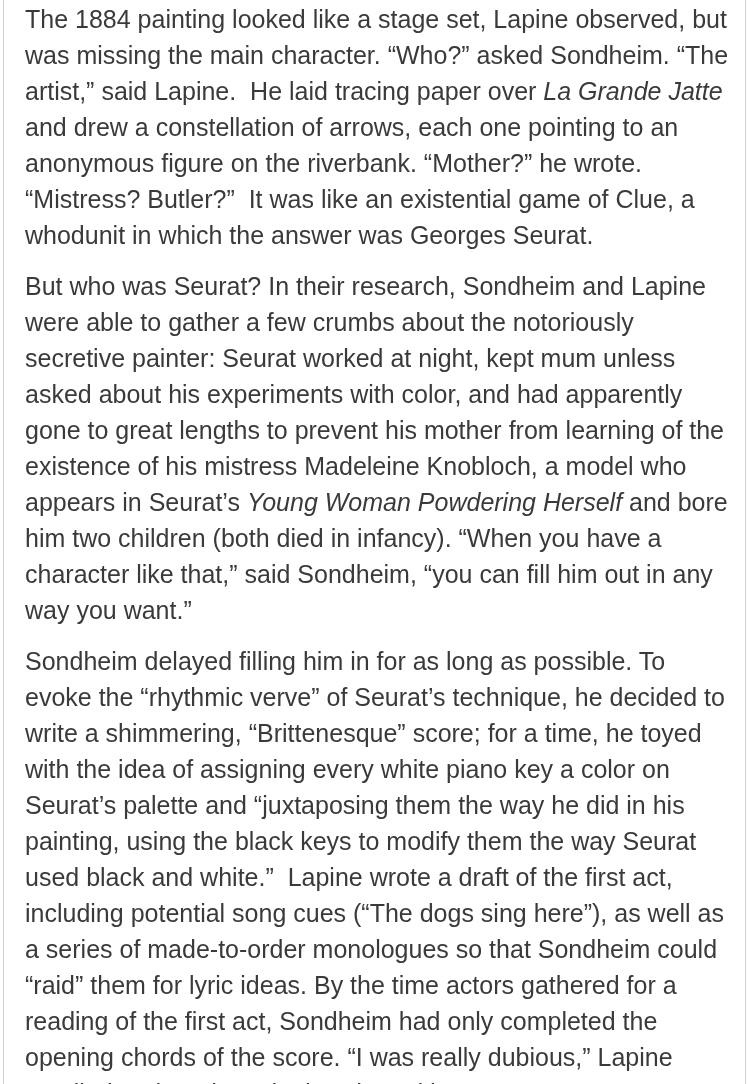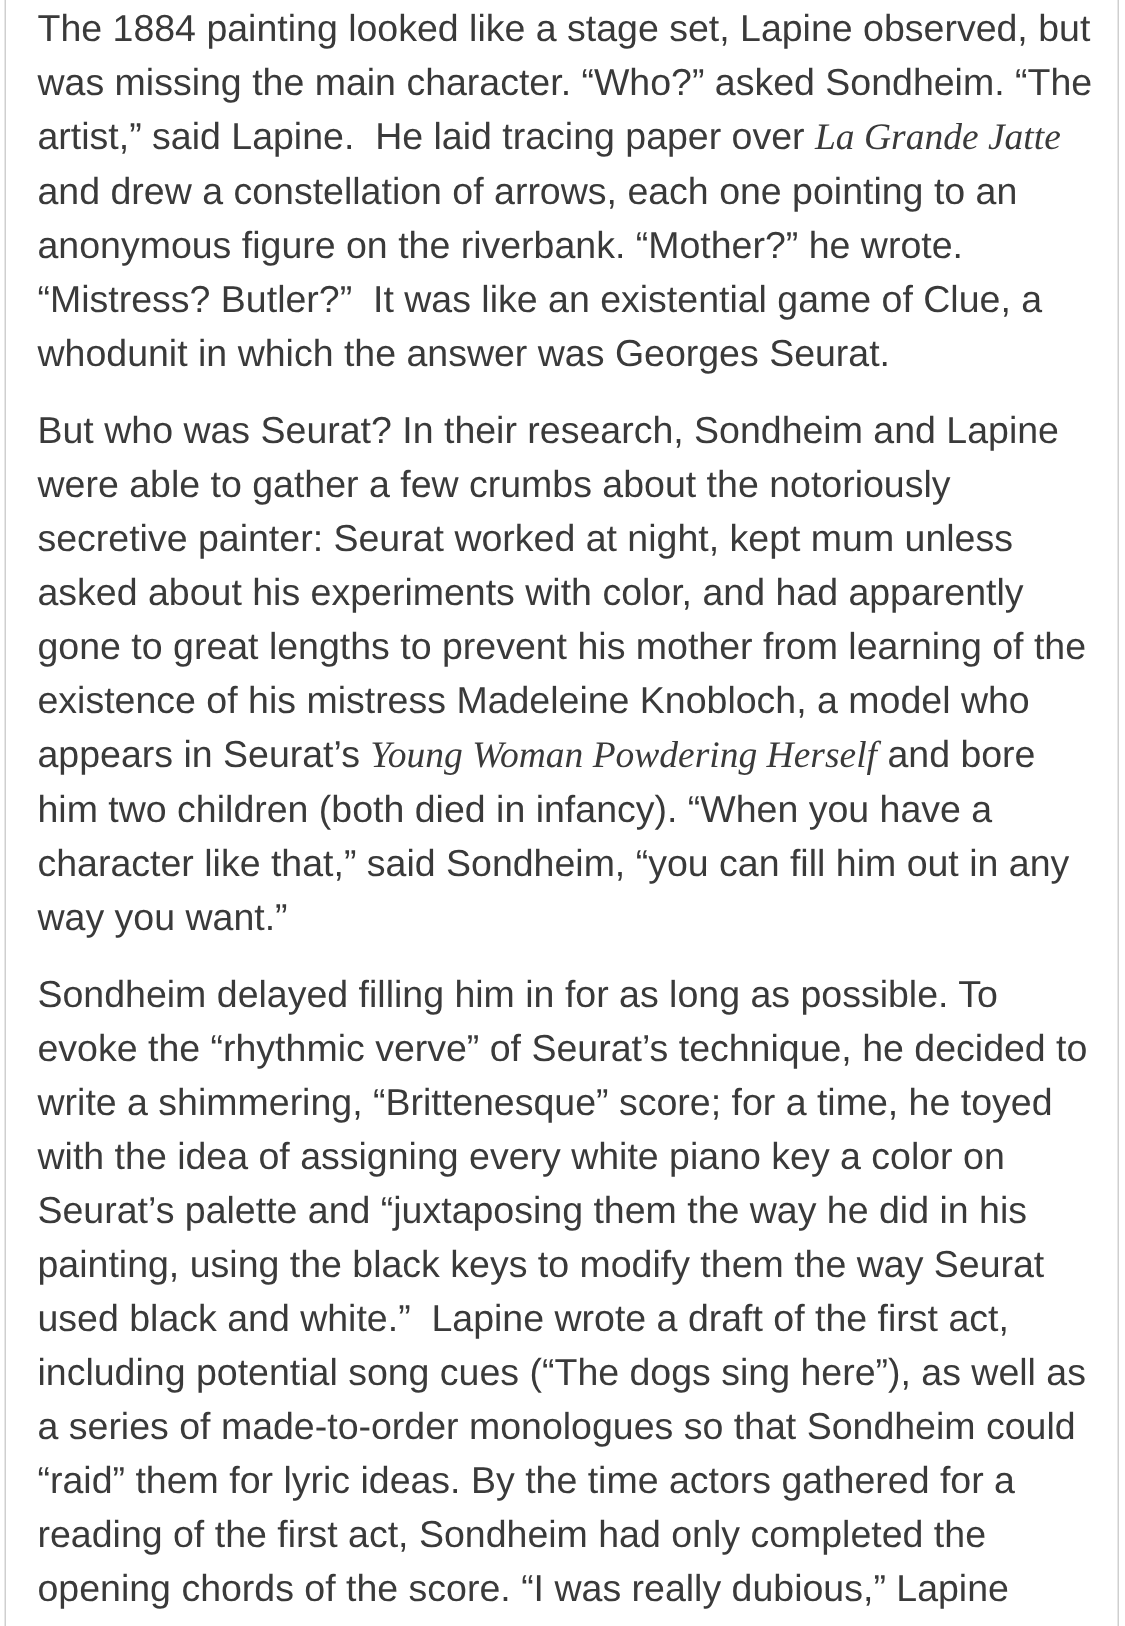--- a/index.html
+++ b/index.html
@@ -25,21 +25,21 @@
   .article-body p.para{
     margin:0 0 15px 0;
     font-size:25px;
     line-height:36px;
     color:var(--text-color);
     white-space:pre-wrap;
     word-spacing:0;
     letter-spacing:0;
   }
   .article-body p.para:last-child{margin-bottom:0;}
-  .article-body em{font-style:italic;font-family:Liberation Serif, serif;}
+  .article-body em{font-style:italic;}
 </style>
 </head>
 <body>
 
 <main class="page">
   <article class="article-body" id="article-body">
       <p class="para"><span>The 1884 painting looked like a stage set, Lapine observed, but was missing the main character. “Who?” asked Sondheim. “The artist,” said Lapine.  He laid tracing paper over </span><em>La Grande Jatte</em><span> and drew a constellation of arrows, each one pointing to an anonymous figure on the riverbank. “Mother?” he wrote. “Mistress? Butler?”  It was like an existential game of Clue, a whodunit in which the answer was Georges Seurat.</span></p>
       <p class="para"><span>But who was Seurat? In their research, Sondheim and Lapine were able to gather a few crumbs about the notoriously secretive painter: Seurat worked at night, kept mum unless asked about his experiments with color, and had apparently gone to great lengths to prevent his mother from learning of the existence of his mistress Madeleine Knobloch, a model who appears in Seurat’s </span><em>Young Woman Powdering Herself</em><span> and bore him two children (both died in infancy). “When you have a character like that,” said Sondheim, “you can fill him out in any way you want.”</span></p>
       <p class="para"><span>Sondheim delayed filling him in for as long as possible. To evoke the “rhythmic verve” of Seurat’s technique, he decided to write a shimmering, “Brittenesque” score; for a time, he toyed with the idea of assigning every white piano key a color on Seurat’s palette and “juxtaposing them the way he did in his painting, using the black keys to modify them the way Seurat used black and white.”  Lapine wrote a draft of the first act, including potential song cues (“The dogs sing here”), as well as a series of made-to-order monologues so that Sondheim could “raid” them for lyric ideas. By the time actors gathered for a reading of the first act, Sondheim had only completed the opening chords of the score. “I was really dubious,” Lapine recalled. “I thought, </span><em>Why isn’t he writing?</em><span>”</span></p>
     </article>

